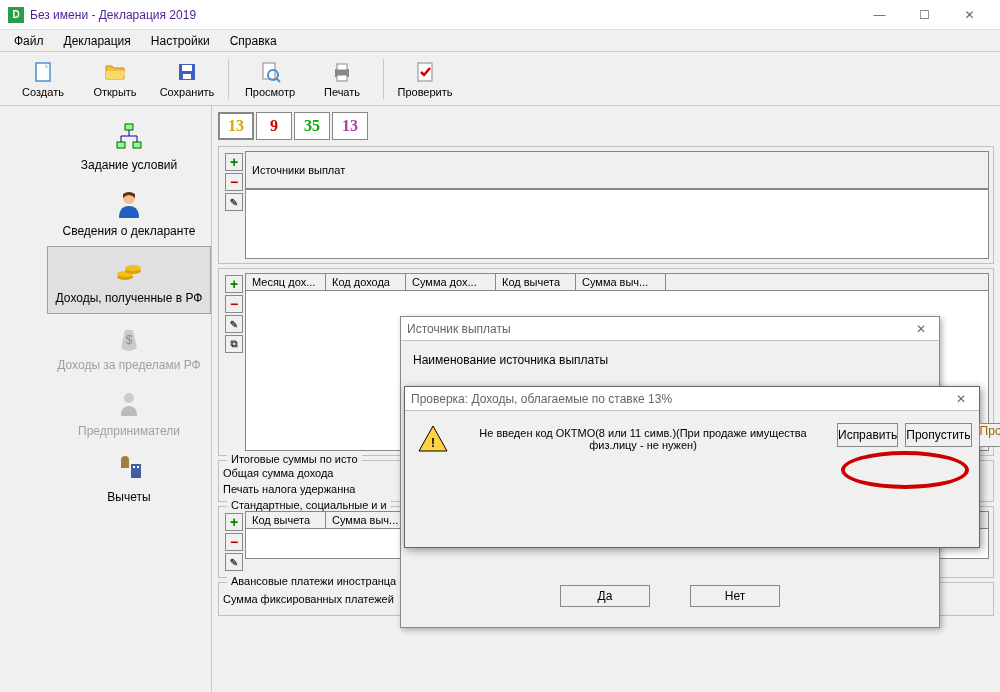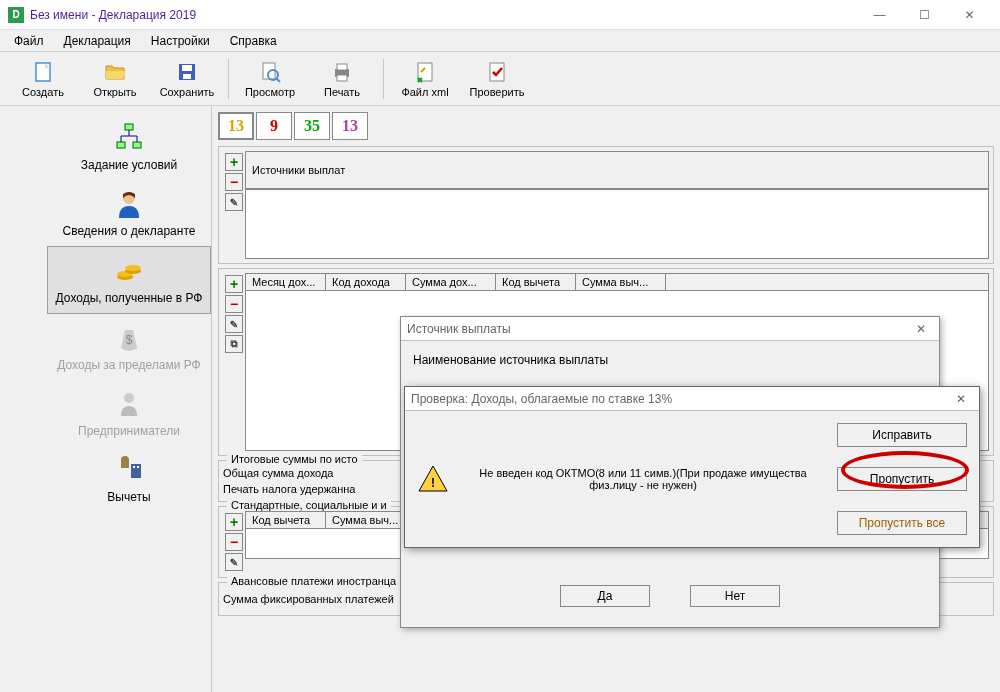--- a/index.html
+++ b/index.html
@@ -62,21 +62,21 @@
 .dlg-btns { display: flex; justify-content: center; gap: 40px; padding: 10px; }
 .dlg-btn { width: 90px; height: 22px; border: 1px solid #888; background: #f0f0f0; }
 
 
 .dlg2 { position: absolute; left: 404px; top: 386px; width: 576px; height: 162px; background: #f0f0f0; border: 1px solid #666; box-shadow: 2px 2px 8px rgba(0,0,0,0.4); z-index: 10; }
 .dlg2 .dlg-title { background: #fff; }
 .dlg2-body { display: flex; padding: 12px; gap: 12px; }
 .dlg2-msg { flex: 1; display: flex; align-items: center; gap: 12px; }
 .warn-icon { width: 32px; height: 32px; }
 .dlg2-text { font-size: 11px; text-align: center; flex: 1; }
-.dlg2-btns { display: flex; flex-direction: column; gap: 20px; width: 130px; }
+.dlg2-btns { display: flex; flex-direction: row; gap: 7px; width: 130px; }
 .dlg2-btn { height: 24px; border: 1px solid #888; background: #f0f0f0; font-size: 12px; }
 .dlg2-btn.disabled { color: #a16207; }
 .red-circle { position: absolute; border: 4px solid #c00; border-radius: 50%; width: 128px; height: 38px; right: 10px; top: 64px; pointer-events: none; }
 </style>
 </head>
 <body>
 
 <div class="titlebar">
   <div class="titlebar-icon">D</div>
   <div class="titlebar-text">Без имени - Декларация 2019</div>
@@ -126,28 +126,20 @@
   </div>
   <div class="toolbtn">
     <svg class="toolbtn-icon" viewBox="0 0 24 24">
         <rect x="5" y="9" width="14" height="8" fill="#888"></rect>
         <rect x="7" y="4" width="10" height="6" fill="#fff" stroke="#888"></rect>
         <rect x="7" y="15" width="10" height="6" fill="#fff" stroke="#888"></rect>
       </svg>
     <span class="toolbtn-label">Печать</span>
   </div>
   <div class="toolsep"></div>
-  <div class="toolbtn">
-    <svg class="toolbtn-icon" viewBox="0 0 24 24">
-        <rect x="5" y="3" width="14" height="18" fill="#fff" stroke="#888"></rect>
-        <path d="M9 18 L5 22 M5 18 L9 22" stroke="#0a0" stroke-width="2"></path>
-        <path d="M12 8 L8 12" stroke="#d0a000" stroke-width="2"></path>
-      </svg>
-    <span class="toolbtn-label">Файл xml</span>
-  </div>
   <div class="toolbtn">
     <svg class="toolbtn-icon" viewBox="0 0 24 24">
         <rect x="5" y="3" width="14" height="18" fill="#fff" stroke="#888"></rect>
         <path d="M8 12 L11 15 L17 8" stroke="#c00" stroke-width="2.5" fill="none"></path>
       </svg>
     <span class="toolbtn-label">Проверить</span>
   </div>
 </div>
 
 <div class="content">

